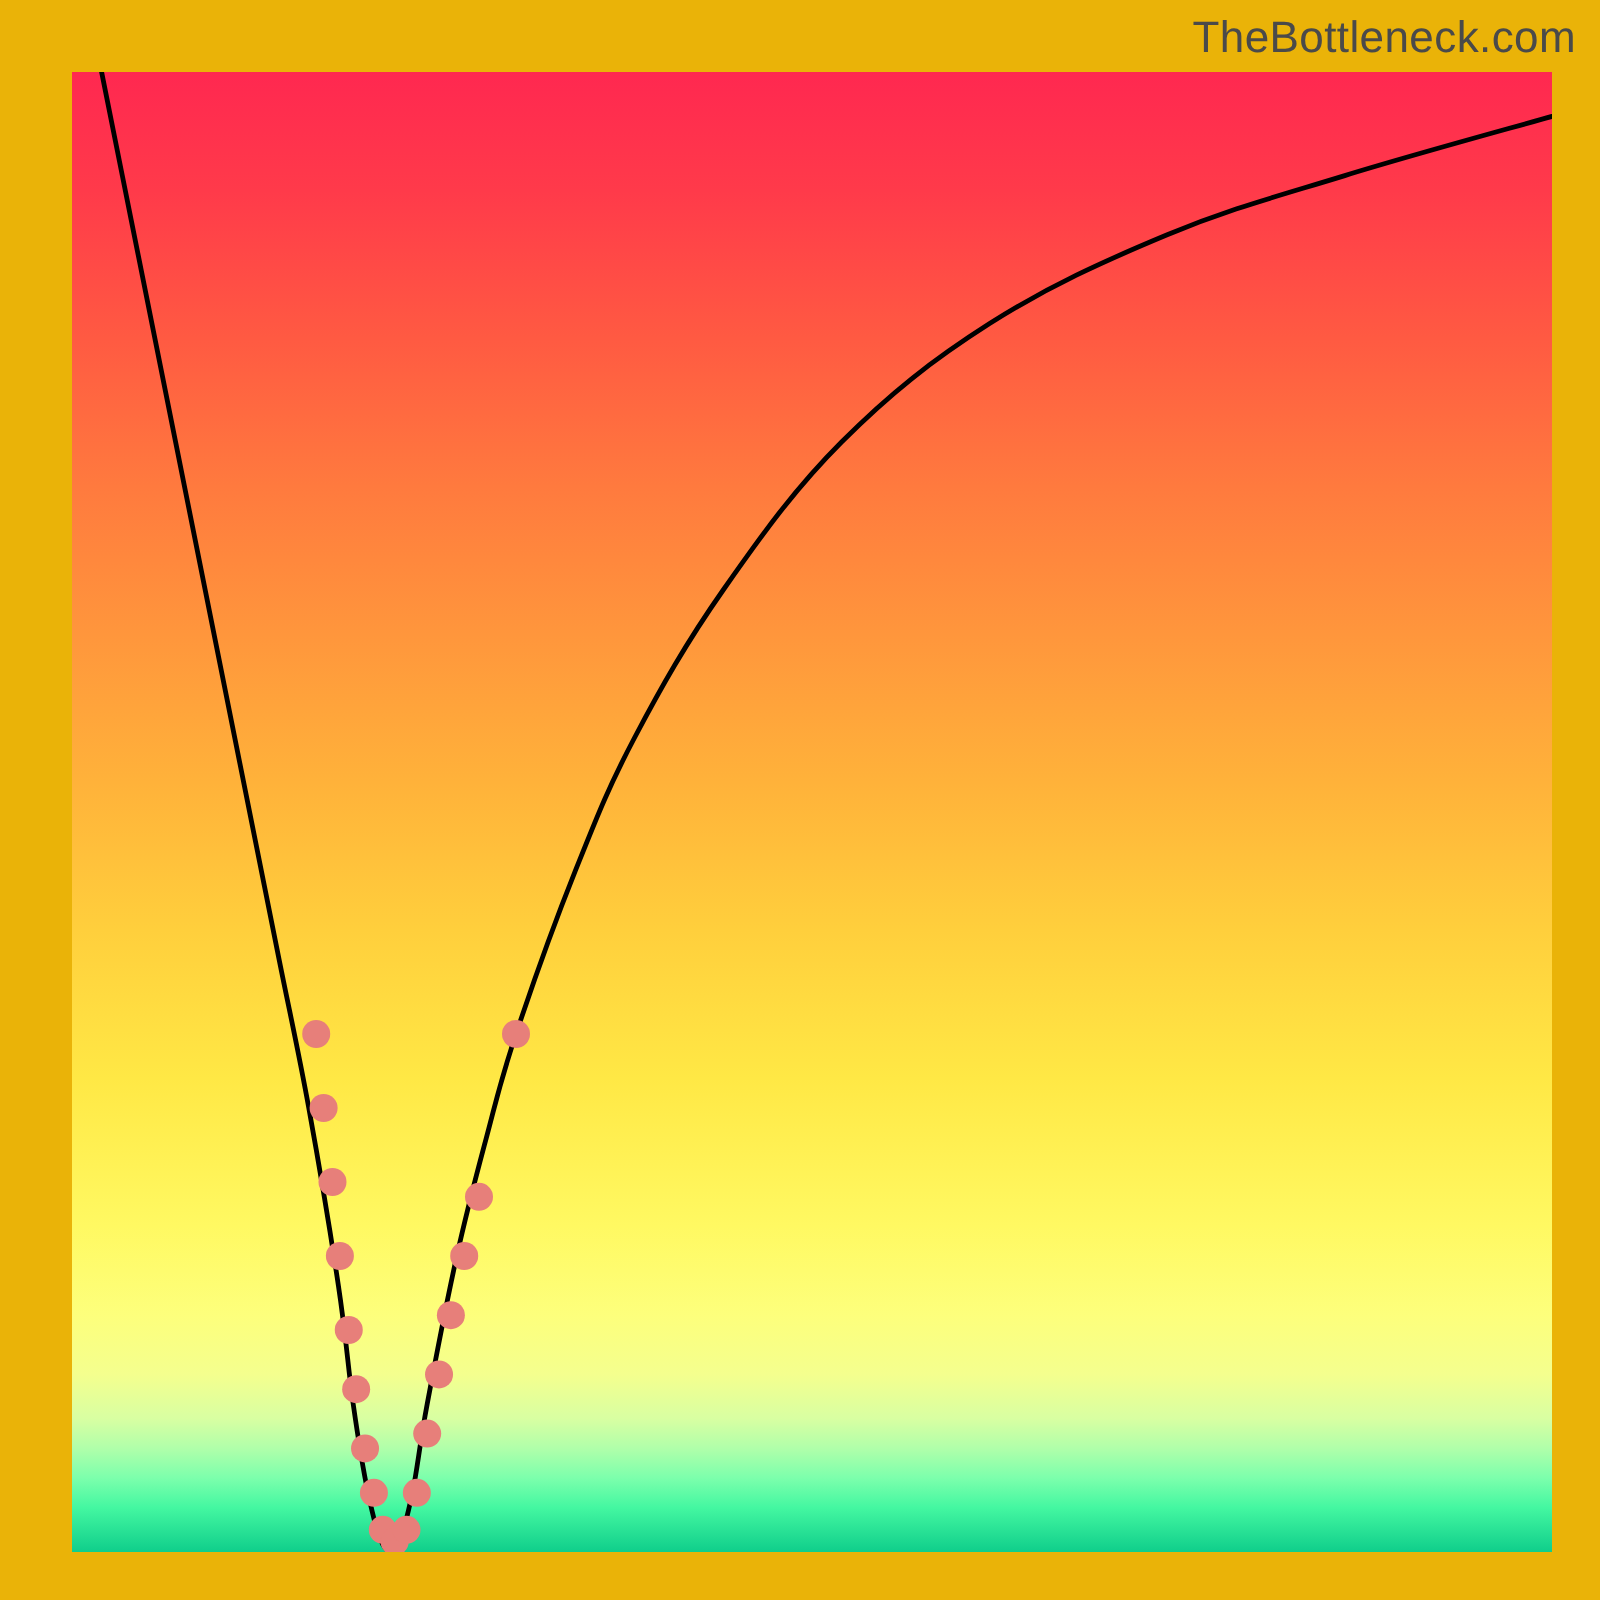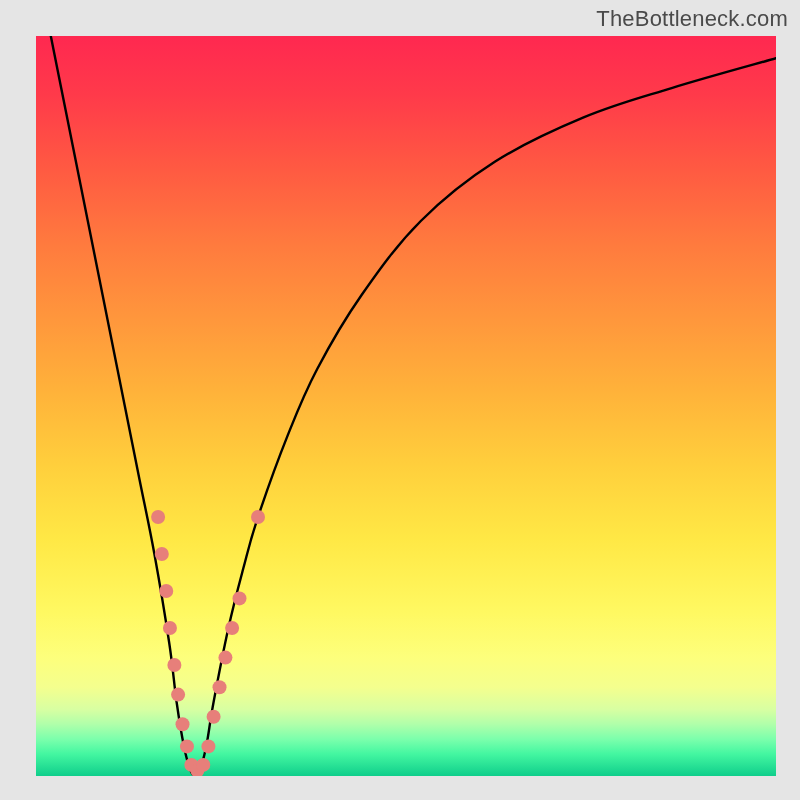--- a/index.html
+++ b/index.html
@@ -10,21 +10,21 @@
     background: #000;
     font-family: Arial, Helvetica, sans-serif;
     overflow: hidden;
   }
   .frame {
     position: absolute;
     left: 0;
     top: 0;
     width: 800px;
     height: 800px;
-    background: #e5e5e5;
+    background: #eab308;
   }
   .plot-area {
     position: absolute;
     left: 36px;
     top: 36px;
     width: 740px;
     height: 740px;
     
     background: linear-gradient(to bottom,
       #ff2850 0%,

